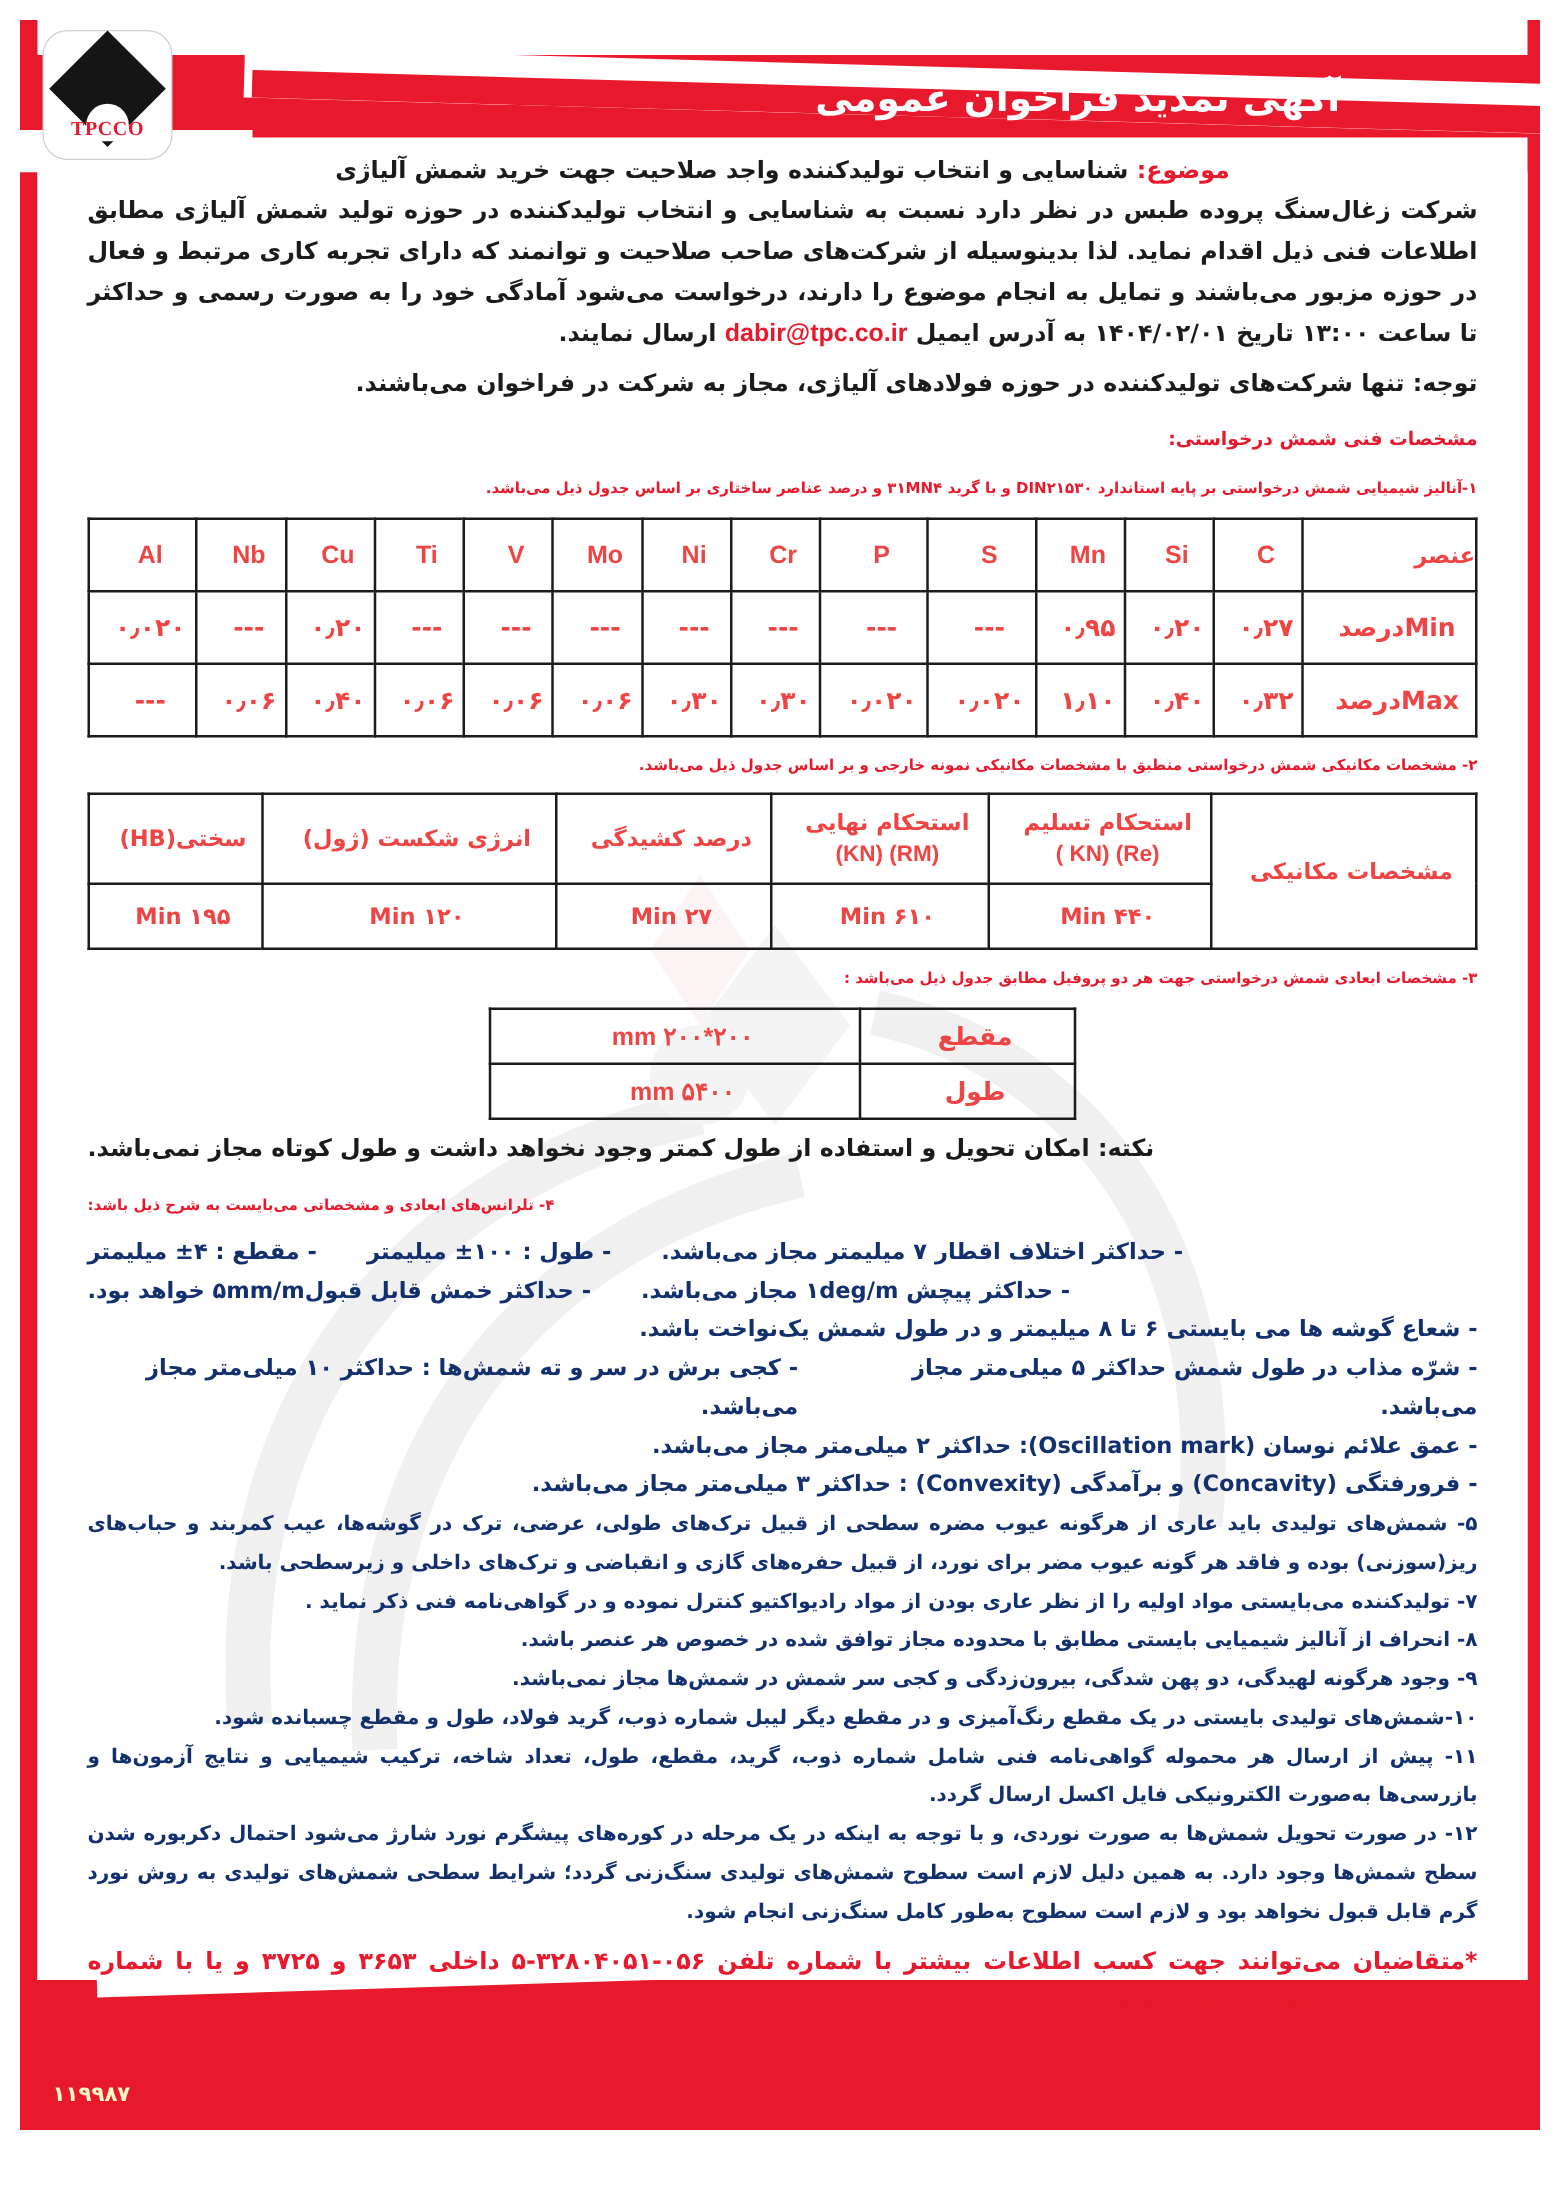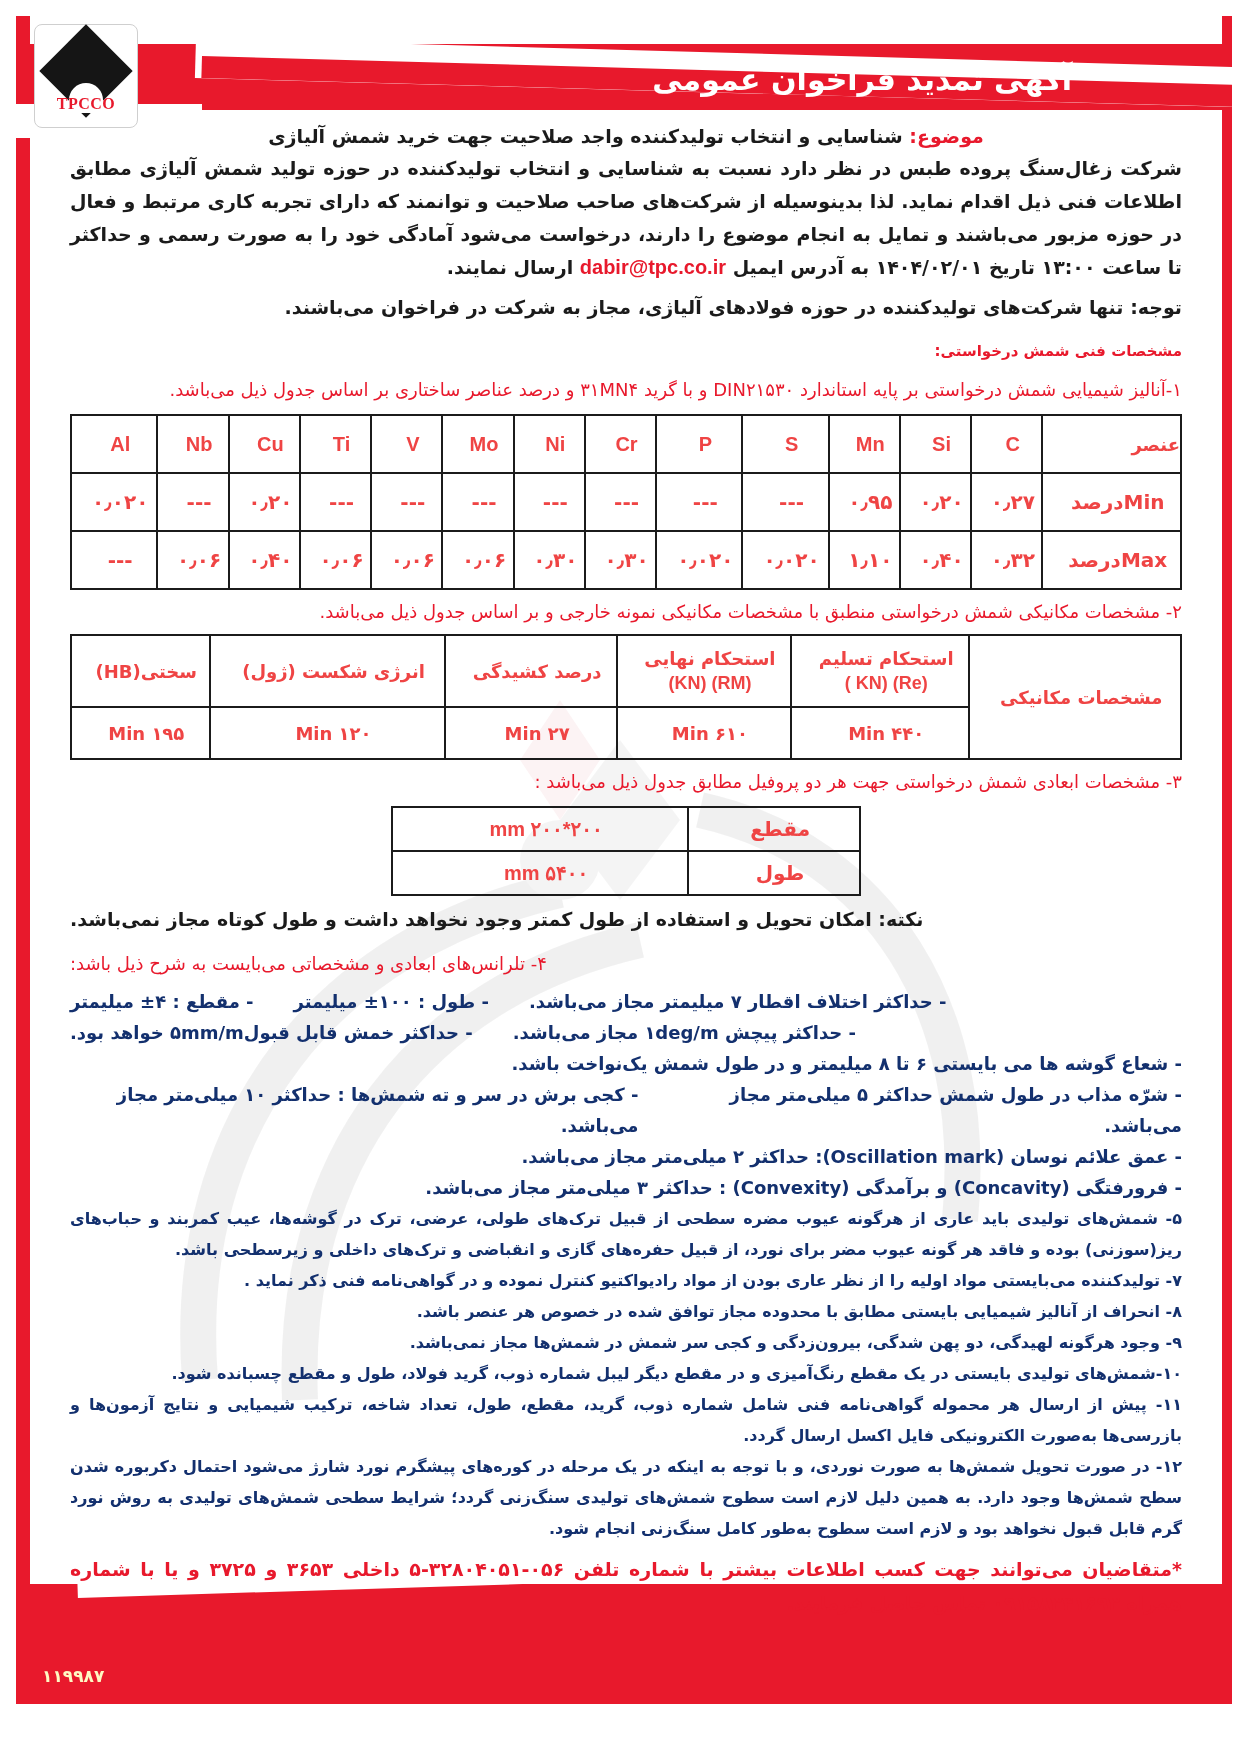--- a/index.html
+++ b/index.html
@@ -75,21 +75,21 @@
     width: 186px; height: 34px;
     background: #ffffff;
   }
 
   
   .logo-box {
     position: absolute;
     left: 34px; top: 24px;
     width: 104px; height: 104px;
     background: #ffffff;
-    border-radius: 8px;
+    border-radius: 20px;
     border: 1px solid #cfcfcf;
     z-index: 6;
   }
   .logo-diamond {
     position: absolute;
     left: 50%; top: 46px;
     width: 66px; height: 66px;
     margin-left: -33px;
     margin-top: -33px;
     background: #151515;
@@ -178,22 +178,22 @@
   .redhead {
     color: #e8192c;
     font-size: 15px;
     font-weight: bold;
     line-height: 34px;
     direction: rtl;
     margin-top: 10px;
   }
   .redline {
     color: #e8192c;
-    font-size: 18px;
-    font-weight: normal;
+    font-size: 12px;
+    font-weight: bold;
     line-height: 32px;
     direction: rtl;
     margin-top: 6px;
     margin-bottom: 6px;
   }
 
   
   table.grid {
     border-collapse: collapse;
     width: 100%;

